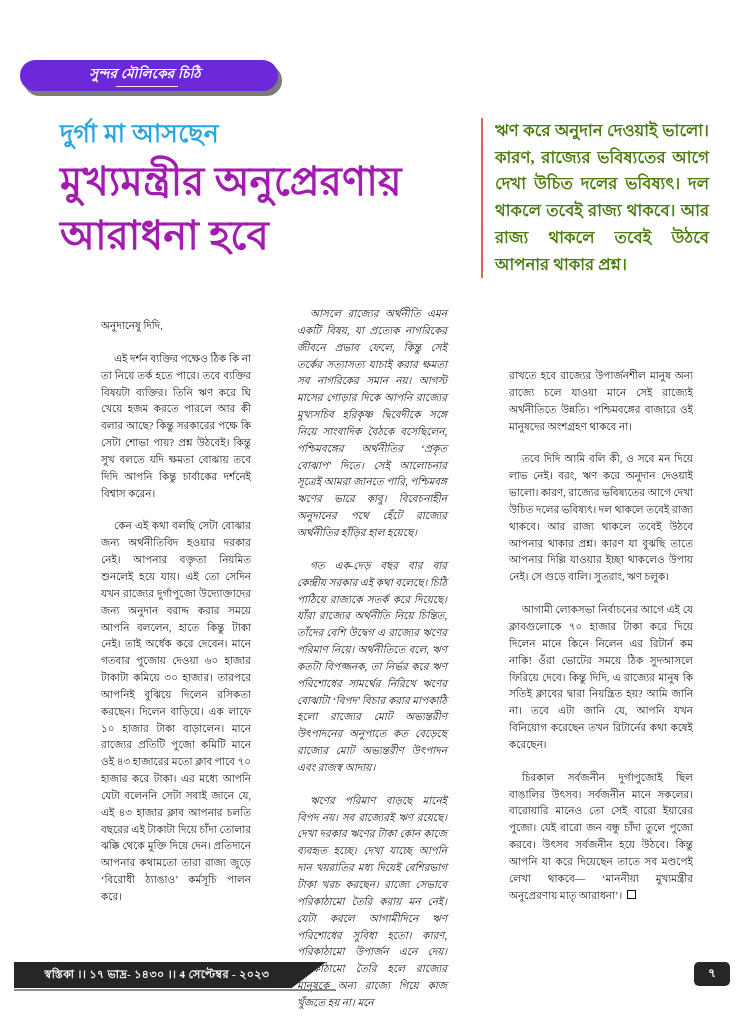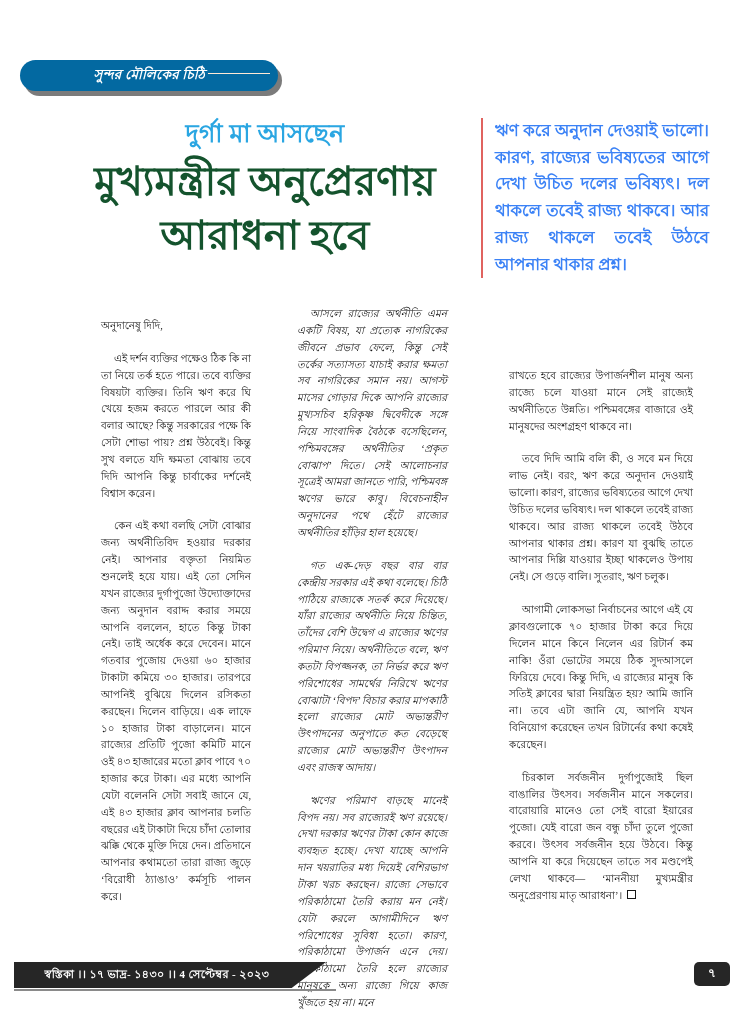--- a/index.html
+++ b/index.html
@@ -33,26 +33,27 @@
     border-radius: 16px;
     background: #7b7b7b;
   }
   .section-pill {
     position: absolute;
     left: 0;
     top: 0;
     width: 258px;
     height: 31px;
     border-radius: 16px;
-    background: #0369a1;
+    background: #6d28d9;
     display: flex;
     align-items: center;
     justify-content: flex-end;
     padding-right: 8px;
     box-sizing: border-box;
+    flex-direction: column;
   }
   .section-pill-label {
     color: #ffffff;
     font-size: 13.5px;
     font-style: italic;
     font-weight: 700;
     letter-spacing: .2px;
     white-space: nowrap;
   }
   .section-pill-rule {
@@ -63,51 +64,50 @@
     margin-left: 3px;
     margin-bottom: 4px;
   }
 
   
   .headline-block {
     position: absolute;
     left: 60px;
     top: 118px;
     width: 410px;
-    text-align: center;
   }
   .kicker {
     color: #2aa6e2;
     font-size: 25px;
     font-weight: 700;
     line-height: 1.25;
     margin: 0 0 6px 0;
     letter-spacing: .3px;
   }
   .headline {
-    color: #14532d;
+    color: #a21caf;
     font-size: 40px;
     font-weight: 700;
     line-height: 1.35;
     margin: 0;
     letter-spacing: .2px;
   }
 
   
   .pullquote {
     position: absolute;
     left: 481px;
     top: 118px;
     width: 228px;
     padding-left: 12px;
     border-left: 2px solid #e0635f;
     box-sizing: border-box;
   }
   .pullquote-text {
-    color: #3b82f6;
+    color: #4d7c0f;
     font-size: 16.5px;
     font-weight: 700;
     line-height: 1.62;
     margin: 0;
     text-align: justify;
   }
 
   
   .col {
     position: absolute;

